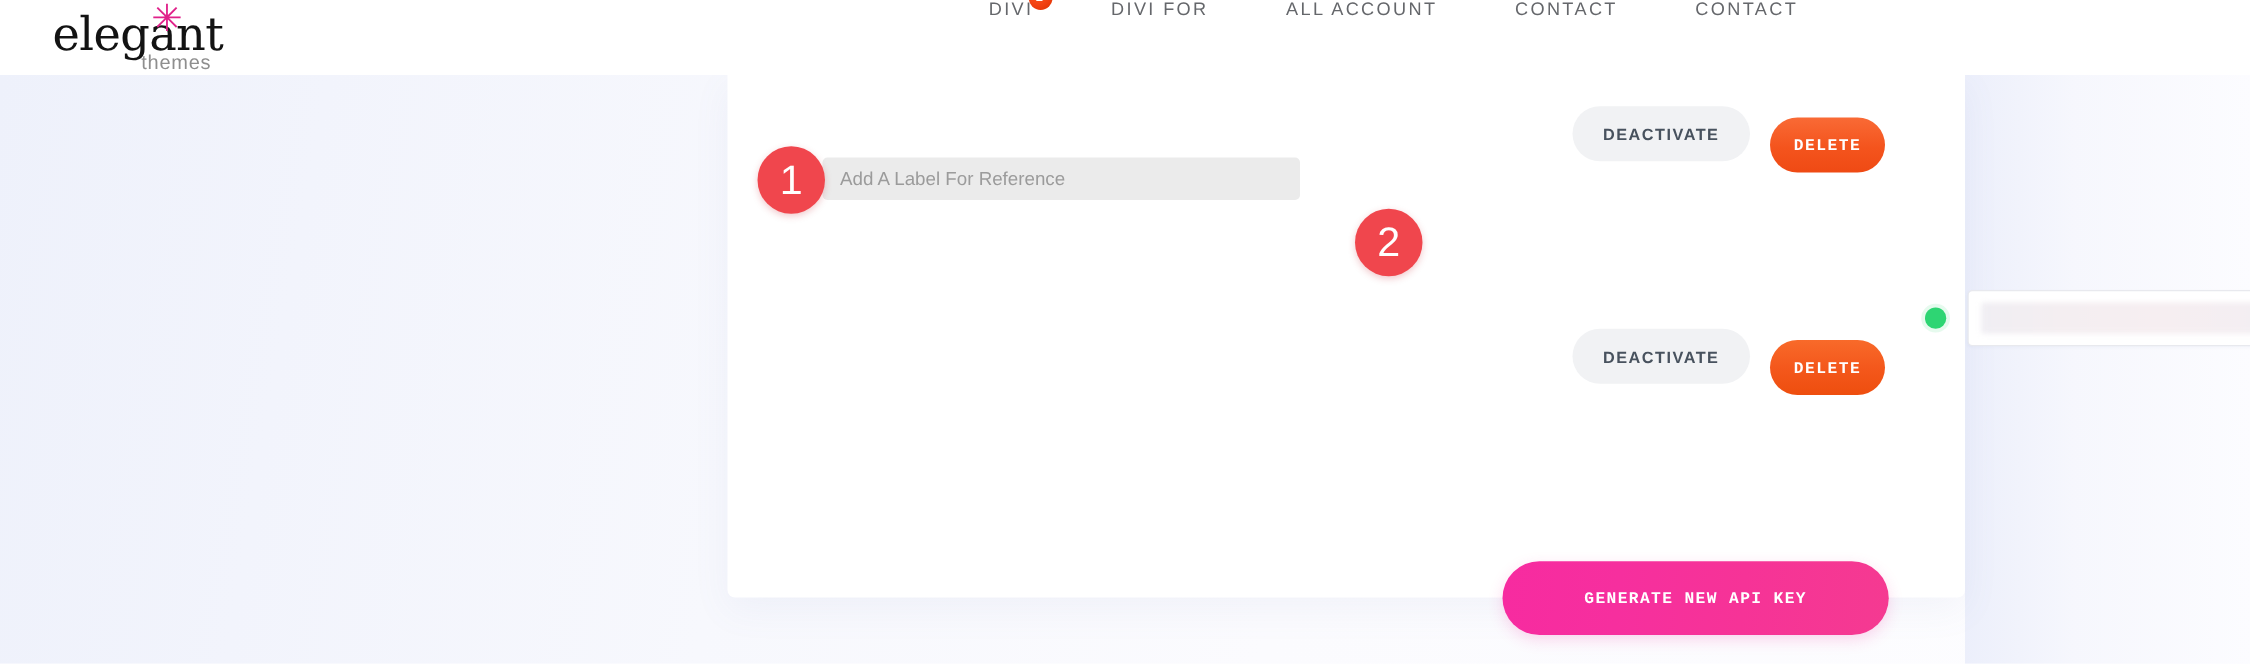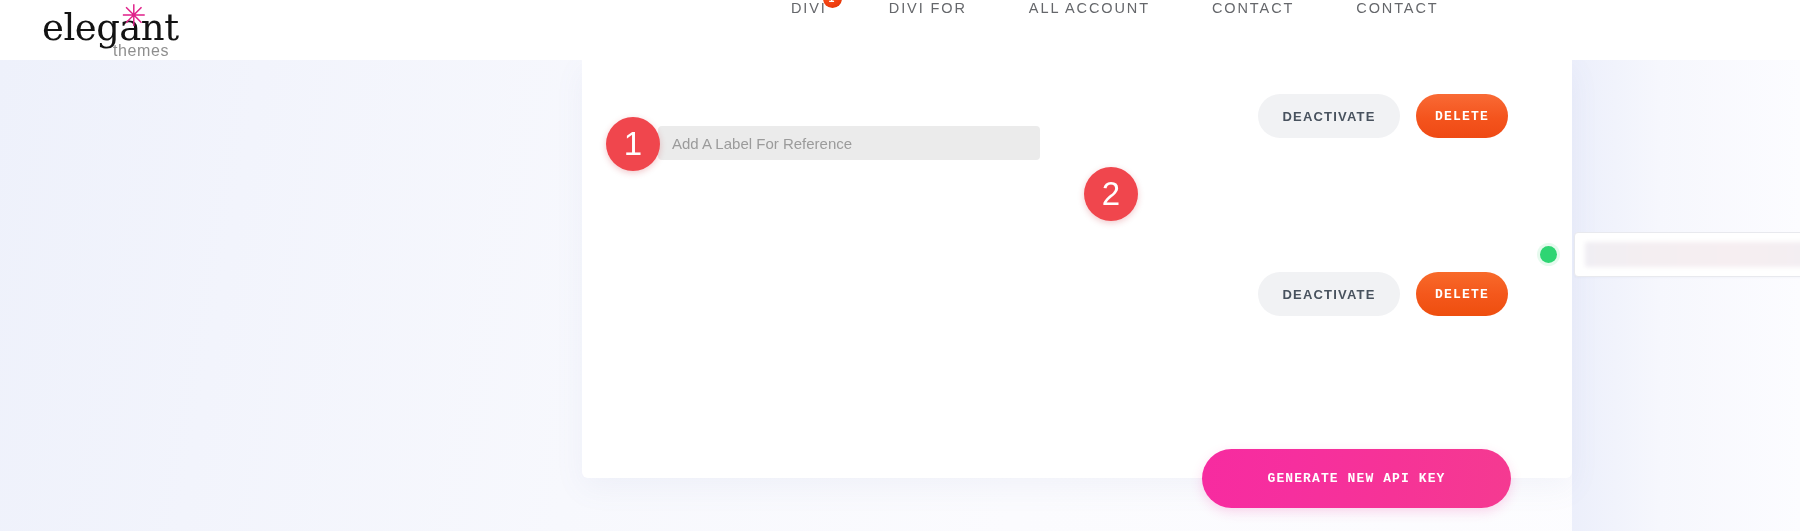--- a/index.html
+++ b/index.html
@@ -158,21 +158,21 @@
     background: #ffffff;
     border-radius: 0 0 6px 6px;
     box-shadow: 0 10px 30px rgba(120,130,180,0.07);
     z-index: 5;
   }
 
   
   .btn-row {
     position: absolute;
     display: flex;
-    align-items: flex-end;
+    align-items: center;
     gap: 16px;
   }
   .btn-row-1 { left: 676px; top: 16px; }
   .btn-row-2 { left: 676px; top: 194px; }
 
   .btn-deactivate {
     width: 142px;
     height: 44px;
     border-radius: 22px;
     background: #f1f2f4;

